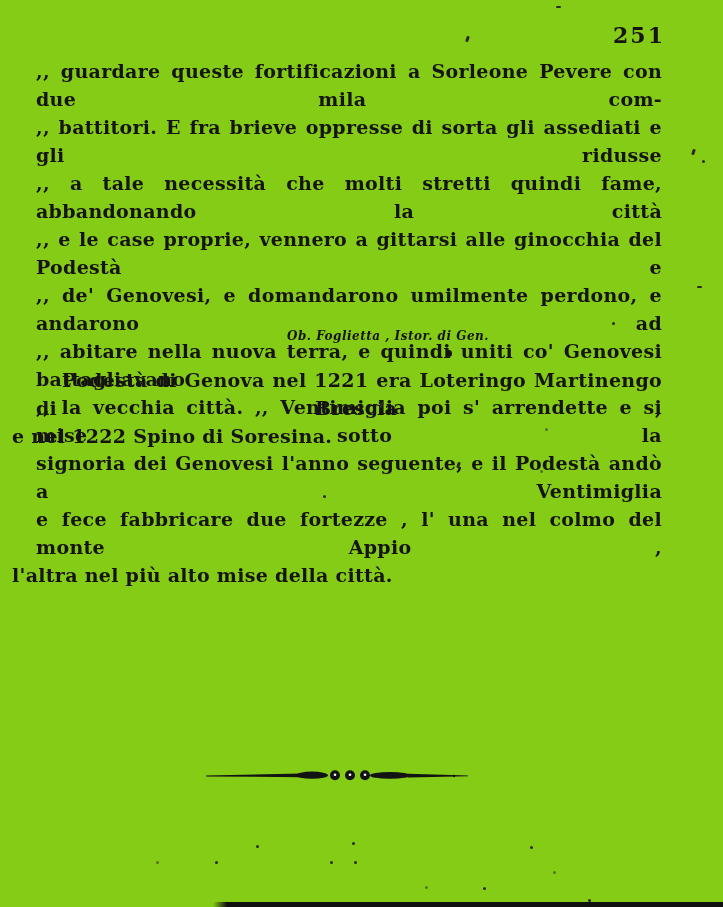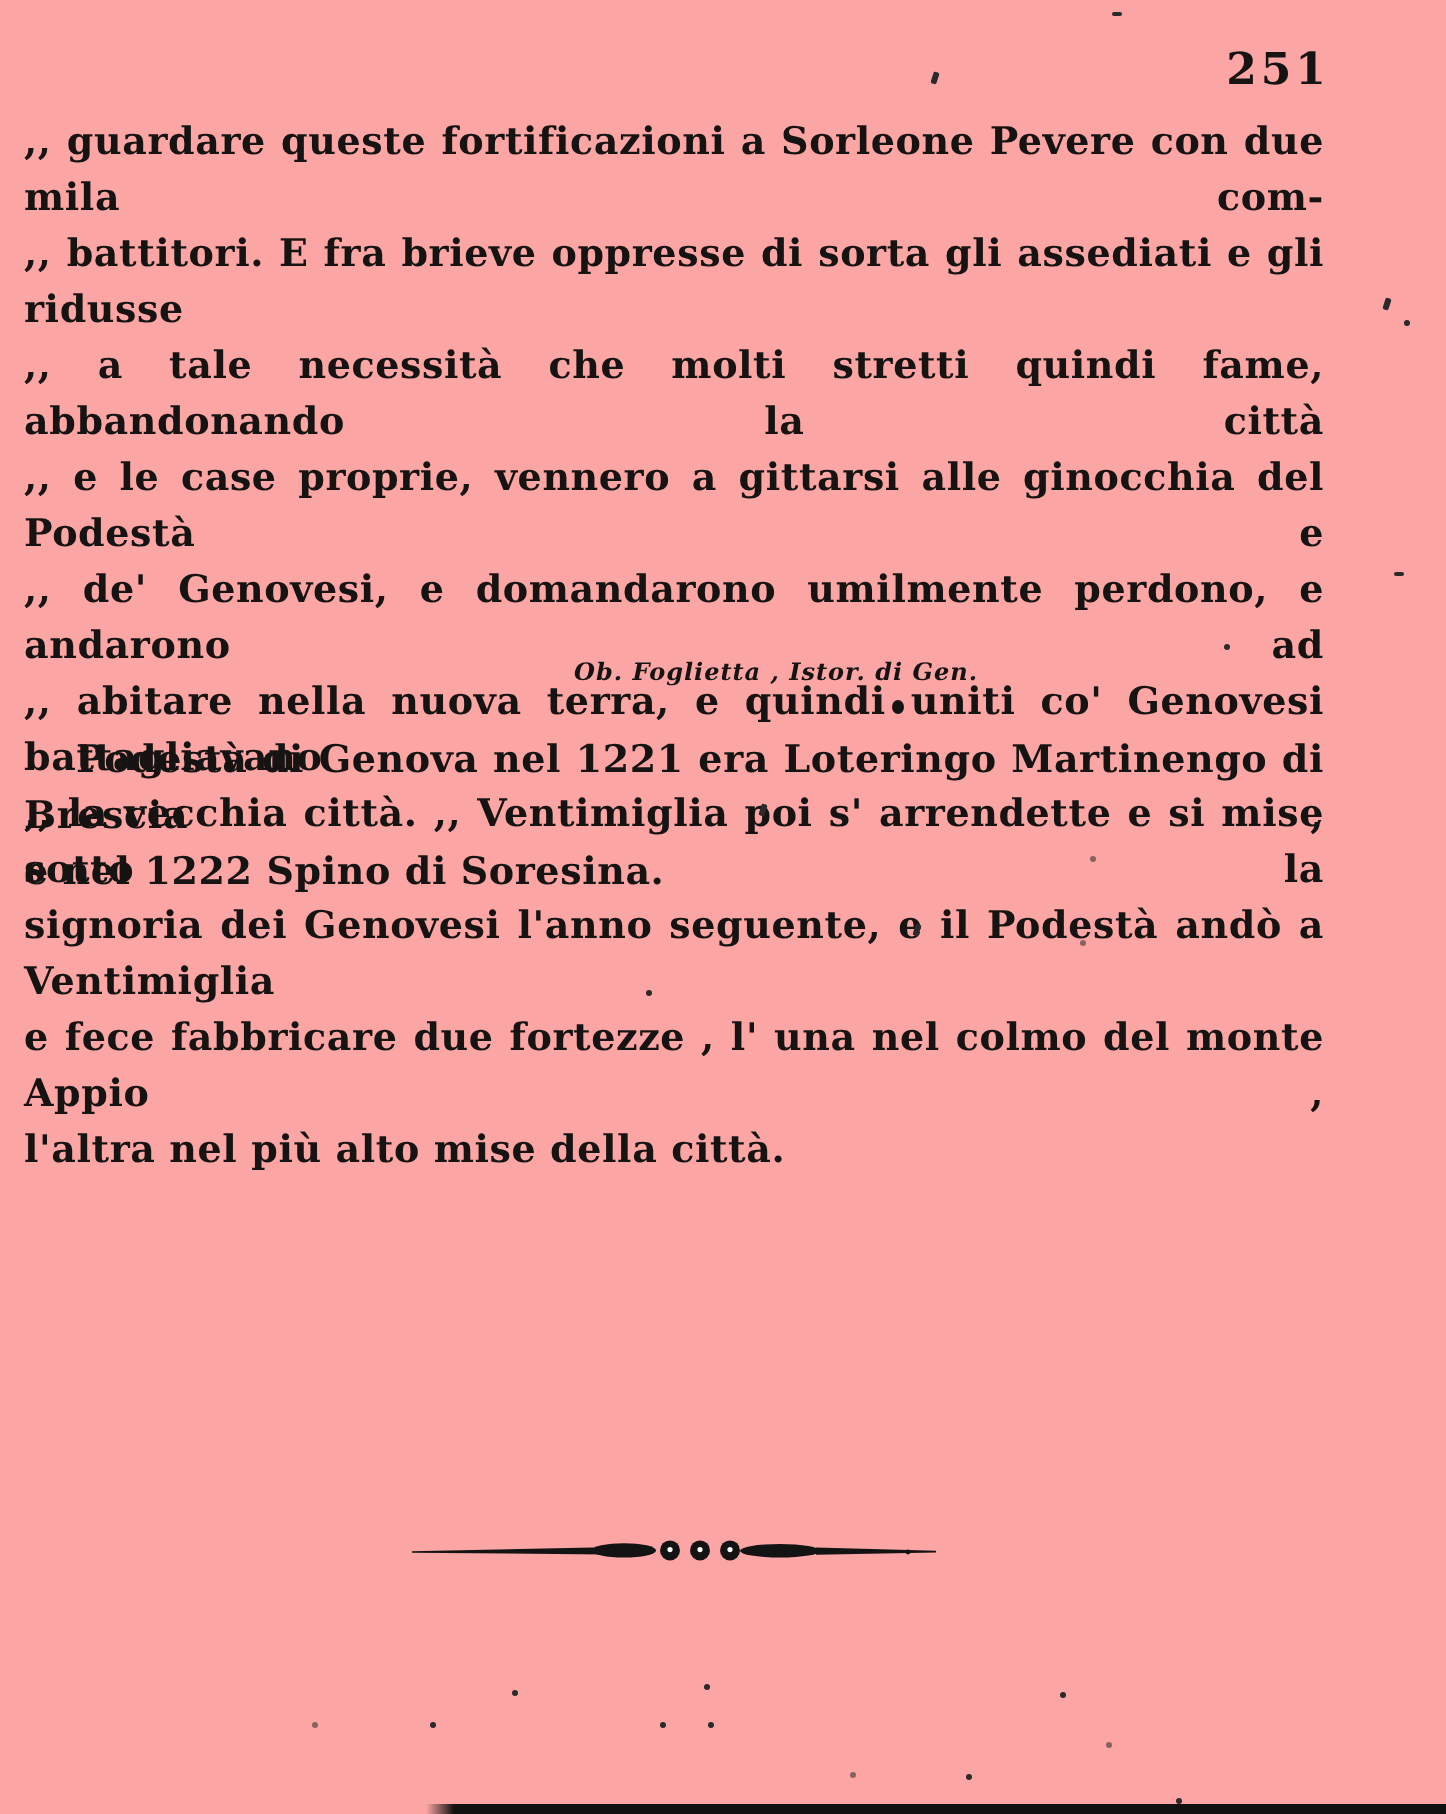--- a/index.html
+++ b/index.html
@@ -4,21 +4,21 @@
 <style>
   html, body {
     margin: 0;
     padding: 0;
     background: #e8e8e8;
   }
   .page {
     position: relative;
     width: 723px;
     height: 907px;
-    background: #fca5a5;
+    background: #84cc16;
     overflow: hidden;
     font-family: "DejaVu Serif", "Liberation Serif", serif;
     color: #161412;
   }
   .page-number {
     position: absolute;
     top: 22px;
     right: 58px;
     font-size: 22px;
     font-weight: 700;
@@ -33,20 +33,21 @@
   .line {
     font-size: 19px;
     font-weight: 700;
     line-height: 28px;
     letter-spacing: 0.3px;
     white-space: normal;
   }
   .line.j {
     text-align: justify;
     text-align-last: justify;
+    margin-left: 24px;
   }
   .attribution {
     position: absolute;
     left: 287px;
     top: 329px;
     font-size: 12px;
     font-style: italic;
     font-weight: 700;
     letter-spacing: 0.5px;
   }

